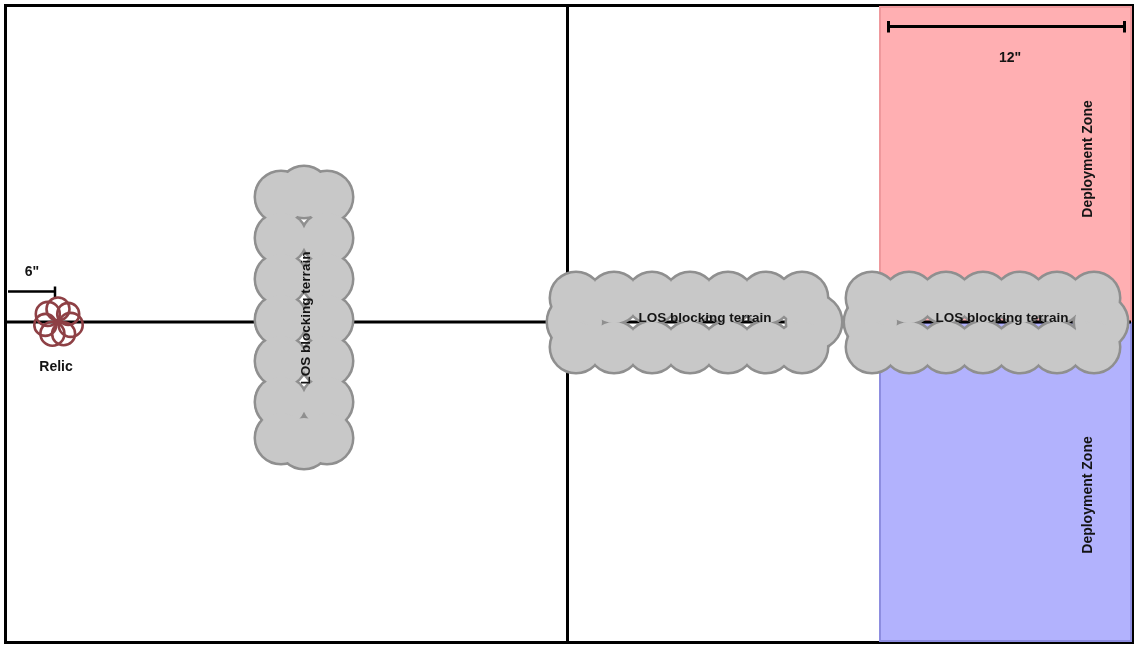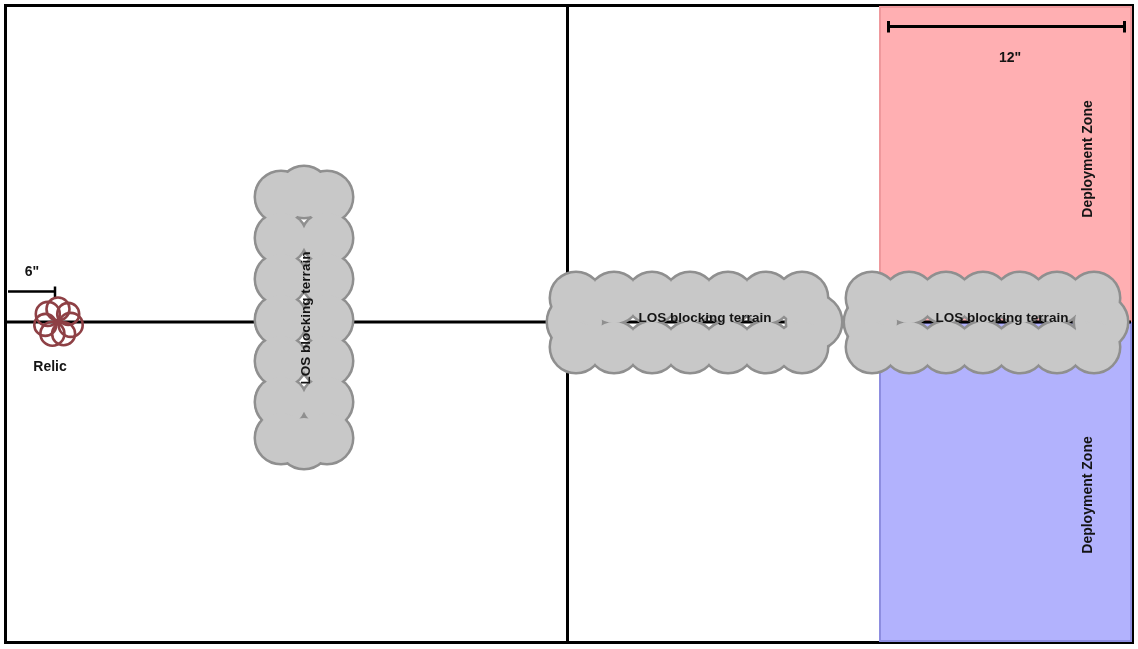--- a/index.html
+++ b/index.html
@@ -118,21 +118,21 @@
       <circle cx="47.8" cy="313.9" r="12"></circle>
       <circle cx="45.3" cy="324.9" r="11"></circle>
       <circle cx="52.4" cy="333.7" r="12"></circle>
       <circle cx="63.6" cy="333.7" r="11.5"></circle>
       <circle cx="70.7" cy="324.9" r="12"></circle>
       <circle cx="68.2" cy="313.9" r="11"></circle>
     </g>
   </svg>
 
   <div class="lbl fs14" style="left:32px;  top:271px;">6"</div>
-  <div class="lbl fs14" style="left:50px;  top:366px;">Relic</div>
+  <div class="lbl fs14" style="left:56px;  top:366px;">Relic</div>
   <div class="lbl fs14" style="left:1010px;top:57px;">12"</div>
 
   <div class="lbl vert fs135" style="left:306px; top:318px;">LOS blocking terrain</div>
   <div class="lbl fs135" style="left:705px; top:318px;">LOS blocking terrain</div>
   <div class="lbl fs135" style="left:1002px;top:318px;">LOS blocking terrain</div>
 
   <div class="lbl vert fs14" style="left:1087px;top:159px;">Deployment Zone</div>
   <div class="lbl vert fs14" style="left:1087px;top:495px;">Deployment Zone</div>
 
 </div>

